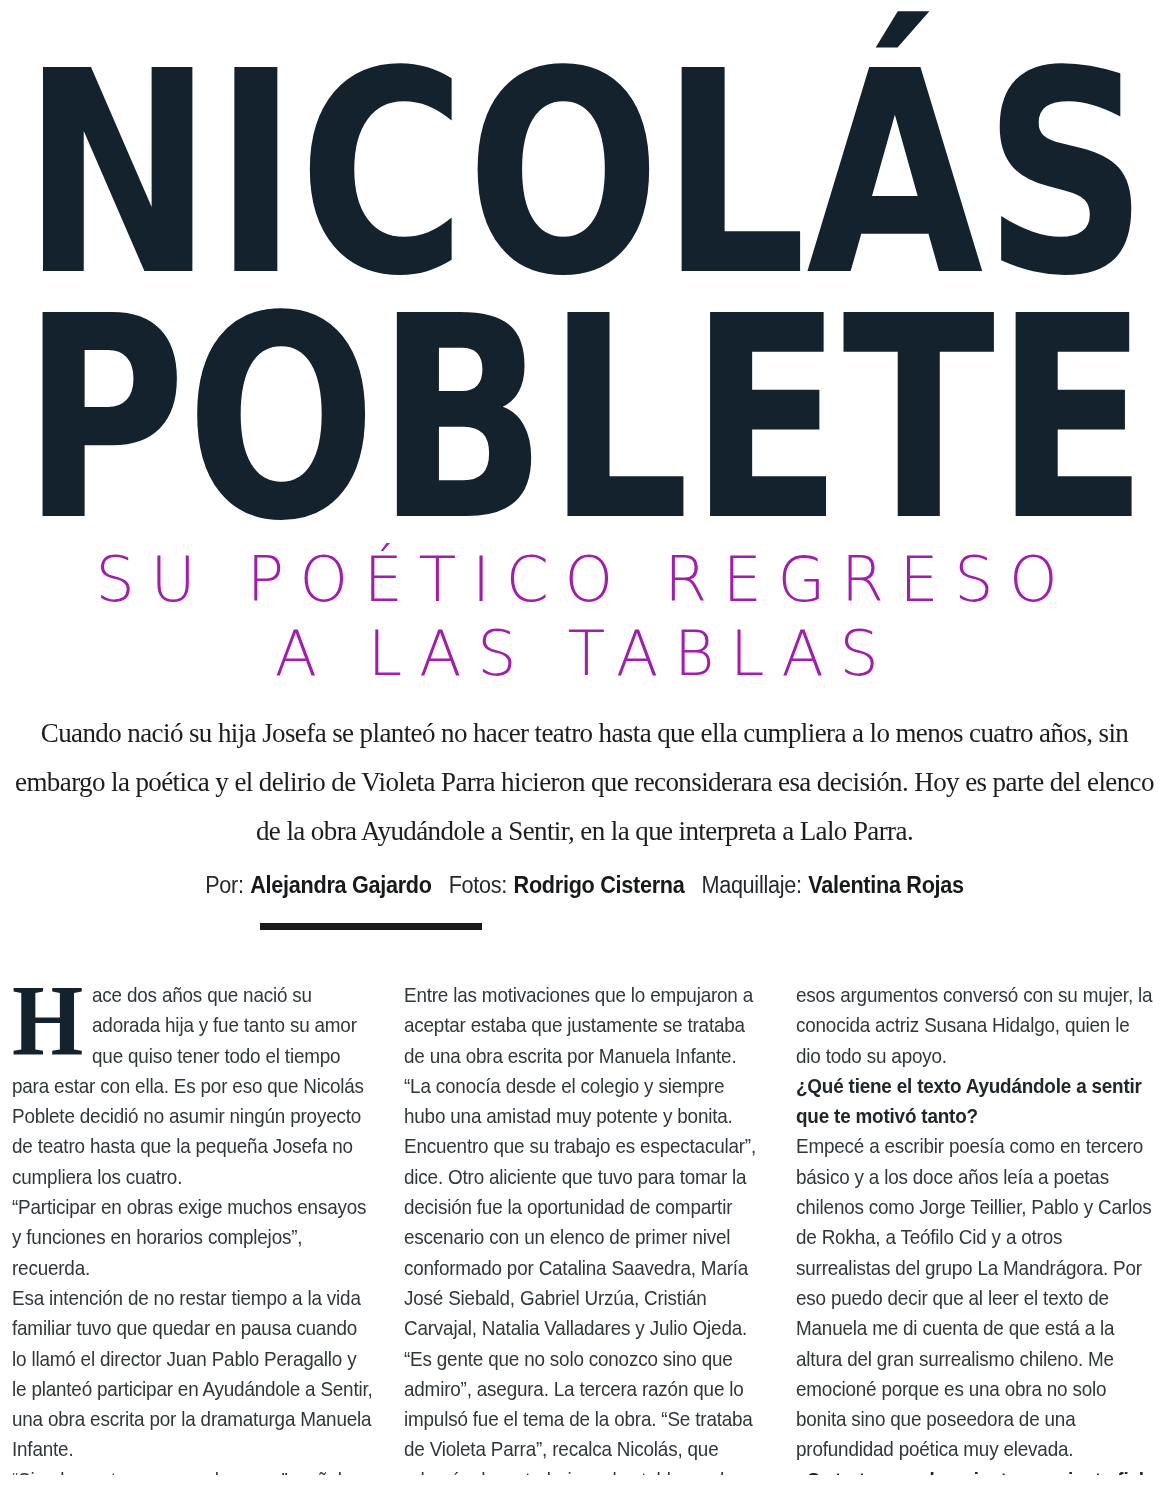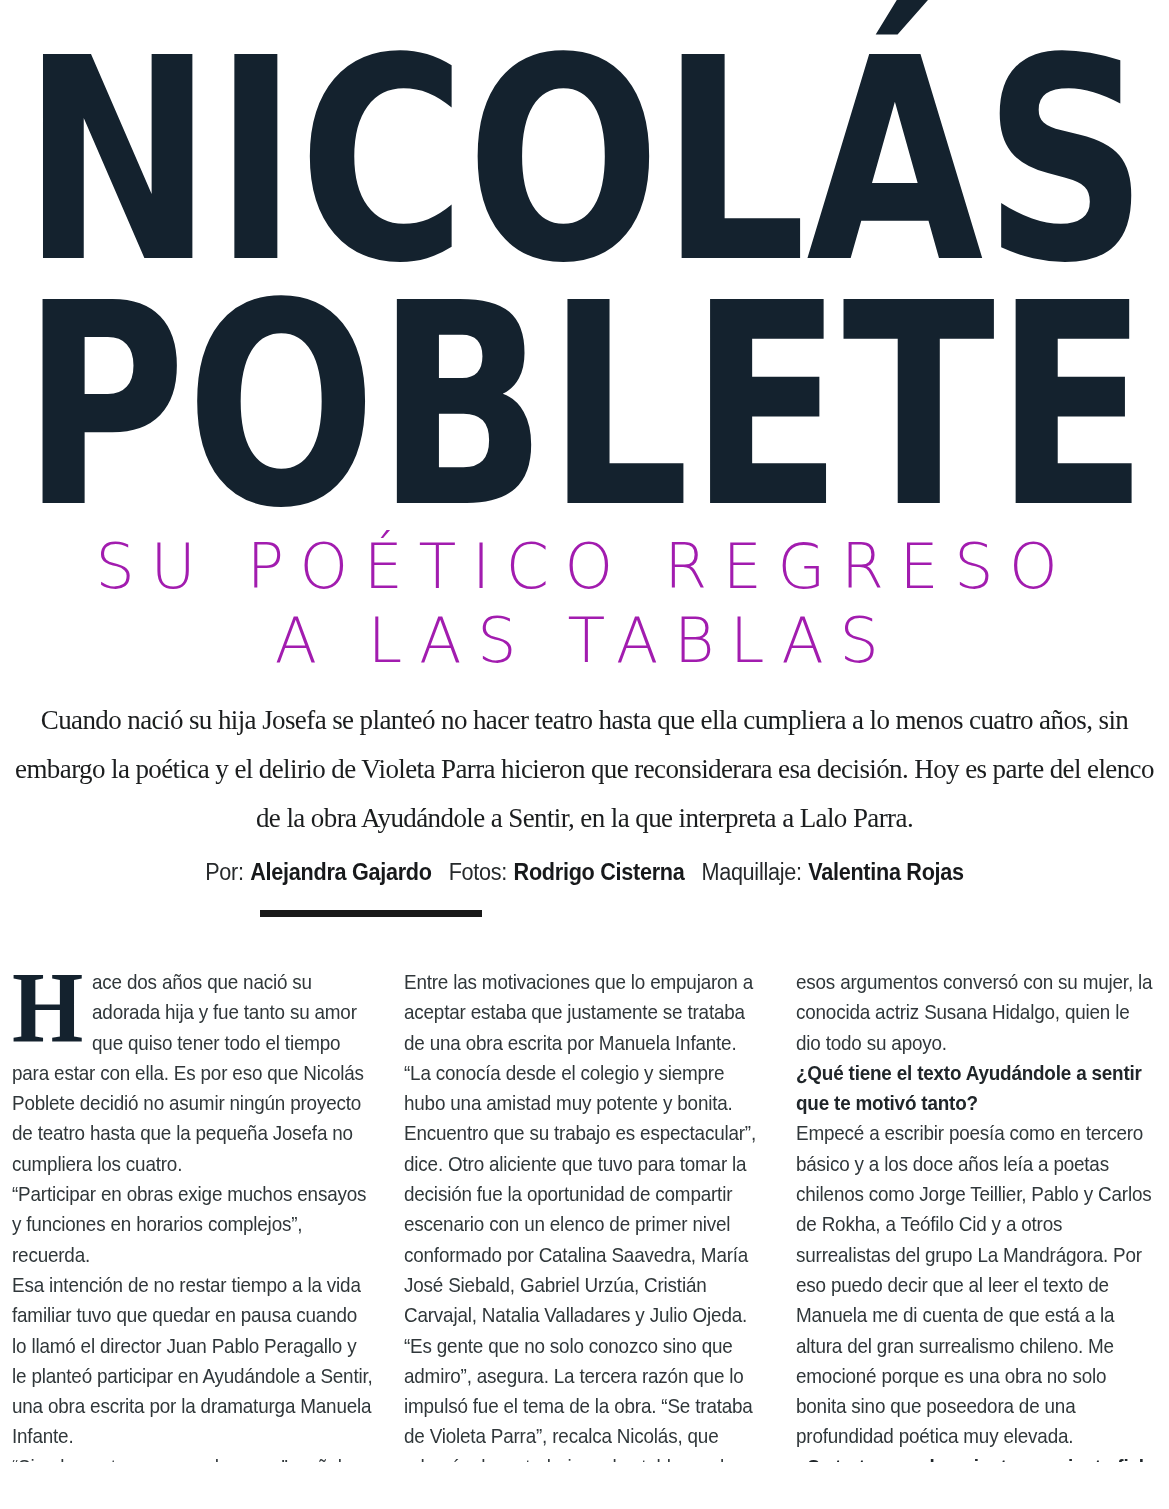--- a/index.html
+++ b/index.html
@@ -5,21 +5,21 @@
   html,body{margin:0;padding:0;background:#ffffff;}
   .page{
     position:relative;
     width:1169px;height:1509px;
     margin:0 auto;
     background:#ffffff;
     overflow:hidden;
     font-family:"Liberation Sans","DejaVu Sans",sans-serif;
   }
   
-  .headline{width:1126px;margin:4px auto;padding-top:2px;text-align:right;}
+  .headline{width:1126px;margin:17px auto;padding-top:2px;text-align:right;}
   .headline svg{display:block;overflow:visible;}
   .headline text{
     font-family:"DejaVu Sans","Liberation Sans",sans-serif;
     font-weight:700;
   }
   
   .subtitle{
     margin-top:22px;
     text-align:center;
     font-family:"DejaVu Sans","Liberation Sans",sans-serif;

